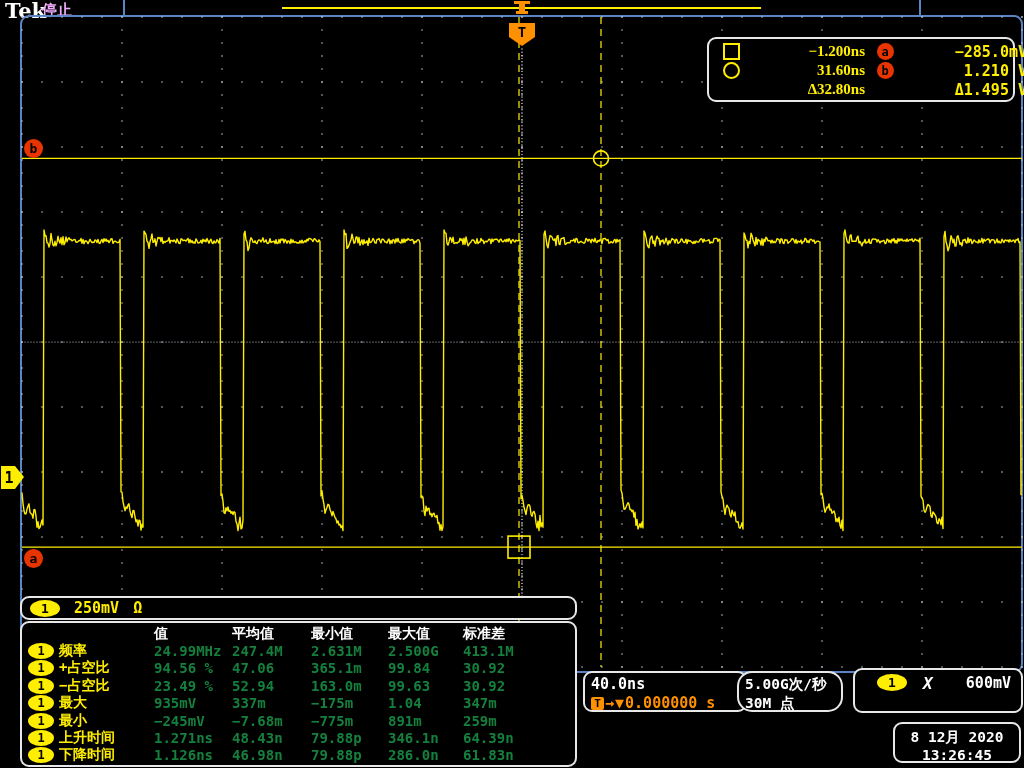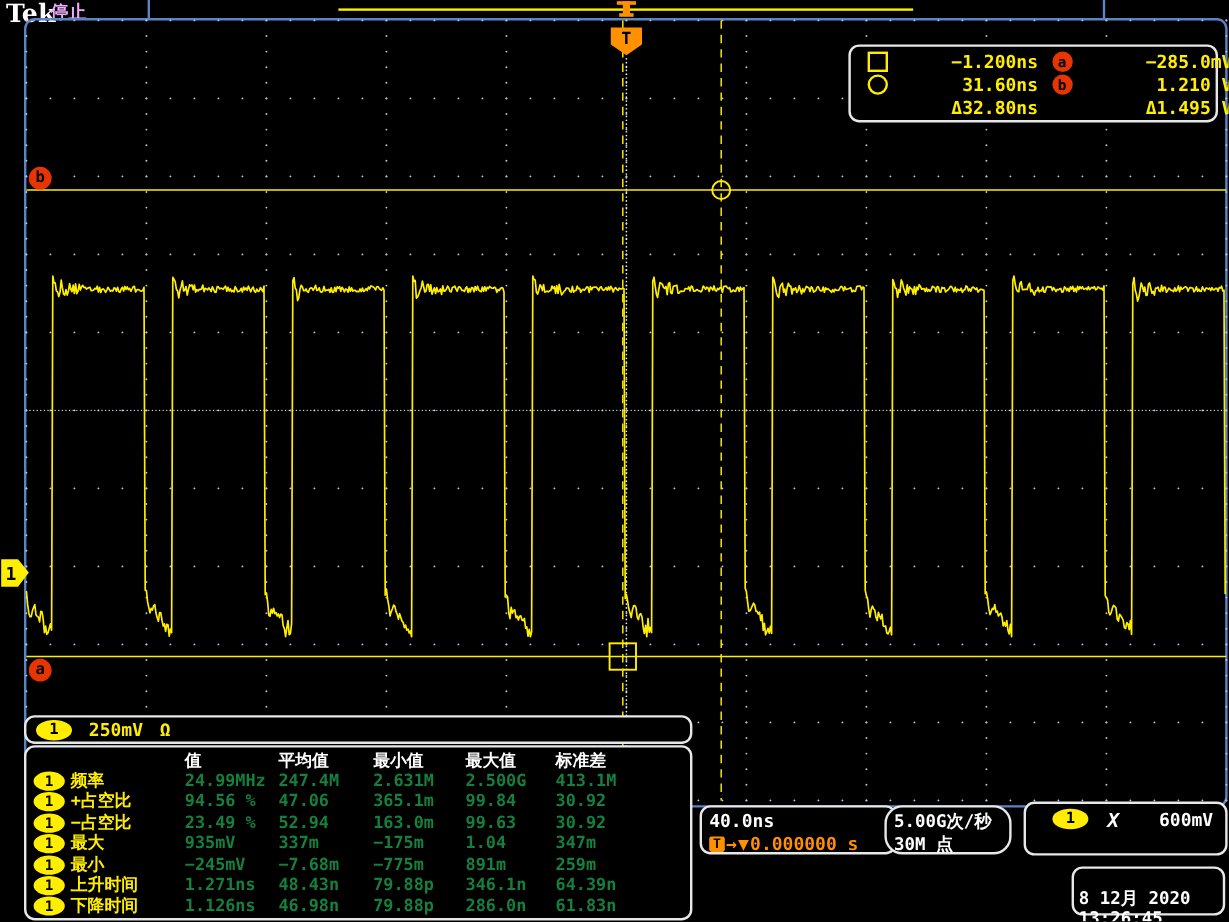--- a/index.html
+++ b/index.html
@@ -24,21 +24,21 @@
   .badge-ch{display:inline-flex;align-items:center;justify-content:center;
         background:#ffee00;color:#000;font-weight:bold;font-size:12px;
         width:26px;height:16px;border-radius:50%;}
   .badge-cursor{display:flex;align-items:center;justify-content:center;
         background:#e83400;color:#000;font-weight:bold;font-size:13px;
         width:19px;height:19px;border-radius:50%;}
   
   #cursorbox{left:707px;top:37px;width:308px;height:65px;padding:3px 10px 3px 14px;
         display:grid;grid-template-columns:34px 108px 40px 122px;grid-auto-rows:19px;
         align-items:center;font-weight:bold;font-size:15px;}
-  #cursorbox .t{text-align:right;}
+  #cursorbox .t{text-align:right;font-family:Liberation Serif, serif;}
   #cursorbox .v{text-align:right;}
   #cursorbox .bcell{display:flex;justify-content:center;}
   #cursorbox .badge-cursor{width:17px;height:17px;font-size:12px;}
   .icon-square{width:13px;height:13px;border:2px solid #ffee00;}
   .icon-circle{width:13px;height:13px;border:2px solid #ffee00;border-radius:50%;}
   
   #chanbox{left:20px;top:596px;width:557px;height:24px;display:flex;align-items:center;
         gap:14px;padding:0 0 0 8px;font-weight:bold;font-size:15px;}
   
   #measbox{left:20px;top:621px;width:557px;height:146px;padding:2px 4px 2px 6px;
@@ -51,21 +51,21 @@
   
   #tbbox{left:583px;top:671px;width:164px;height:41px;padding:2px 6px;font-weight:bold;font-size:15px;color:#fff;}
   #tbbox .delay{color:#ff9000;display:flex;align-items:center;gap:1px;margin-top:1px;}
   .tglyph{display:inline-flex;align-items:center;justify-content:center;width:13px;height:13px;
         background:#ff9000;color:#000;border-radius:2px;font-size:11px;font-weight:bold;}
   #acqbox{left:737px;top:671px;width:106px;height:41px;padding:2px 6px;font-weight:bold;font-size:14.5px;color:#fff;border-radius:15px;}
   #trigbox{left:853px;top:668px;width:170px;height:45px;padding:4px 10px 0 22px;
         display:flex;align-items:flex-start;font-weight:bold;font-size:15px;color:#fff;}
   #trigbox .x{margin-left:16px;font-style:italic;font-size:16px;}
   #trigbox .lvl{margin-left:auto;}
-  #dtbox{left:893px;top:722px;width:128px;height:41px;padding:15px 4px;
+  #dtbox{left:893px;top:722px;width:128px;height:41px;padding:4px 4px;text-align:center;
         font-weight:bold;font-size:14.5px;color:#fff;}
 </style>
 </head>
 <body>
 
 <div id="screen">
 
   <div id="logo" class="abs">Tek</div>
   <div id="runstate" class="abs">停止</div>
   <div class="notch abs" style="left:123px"></div>

